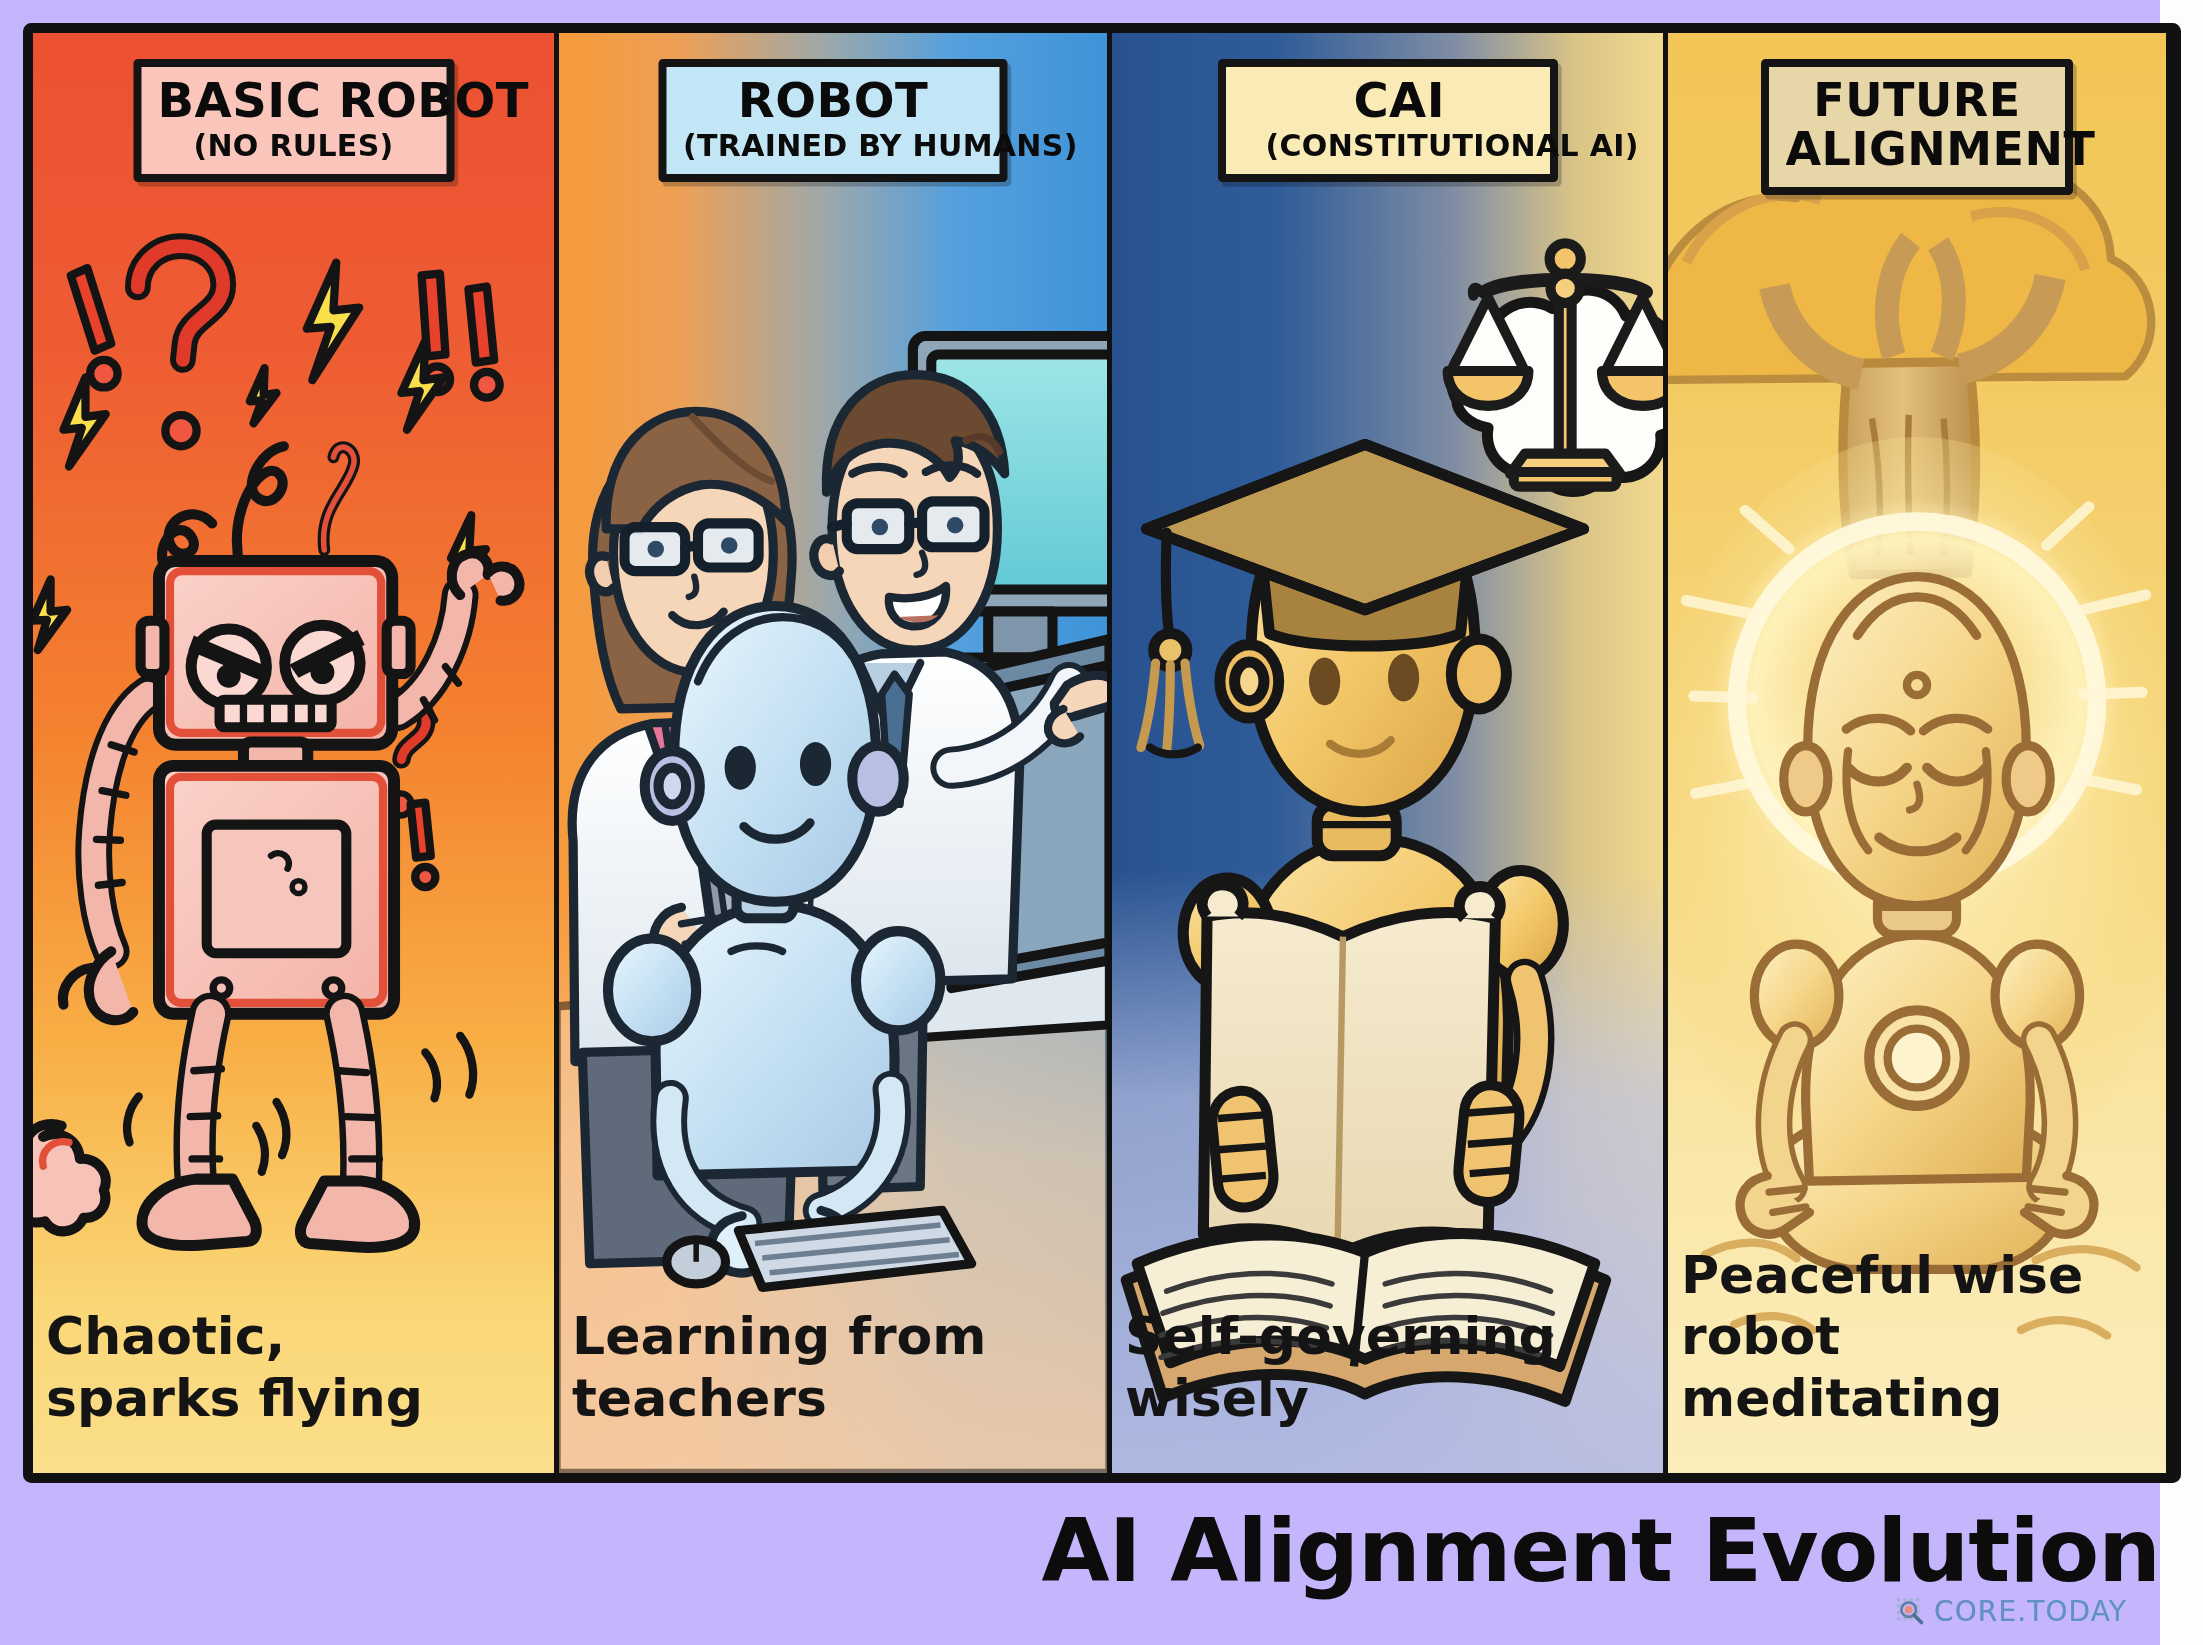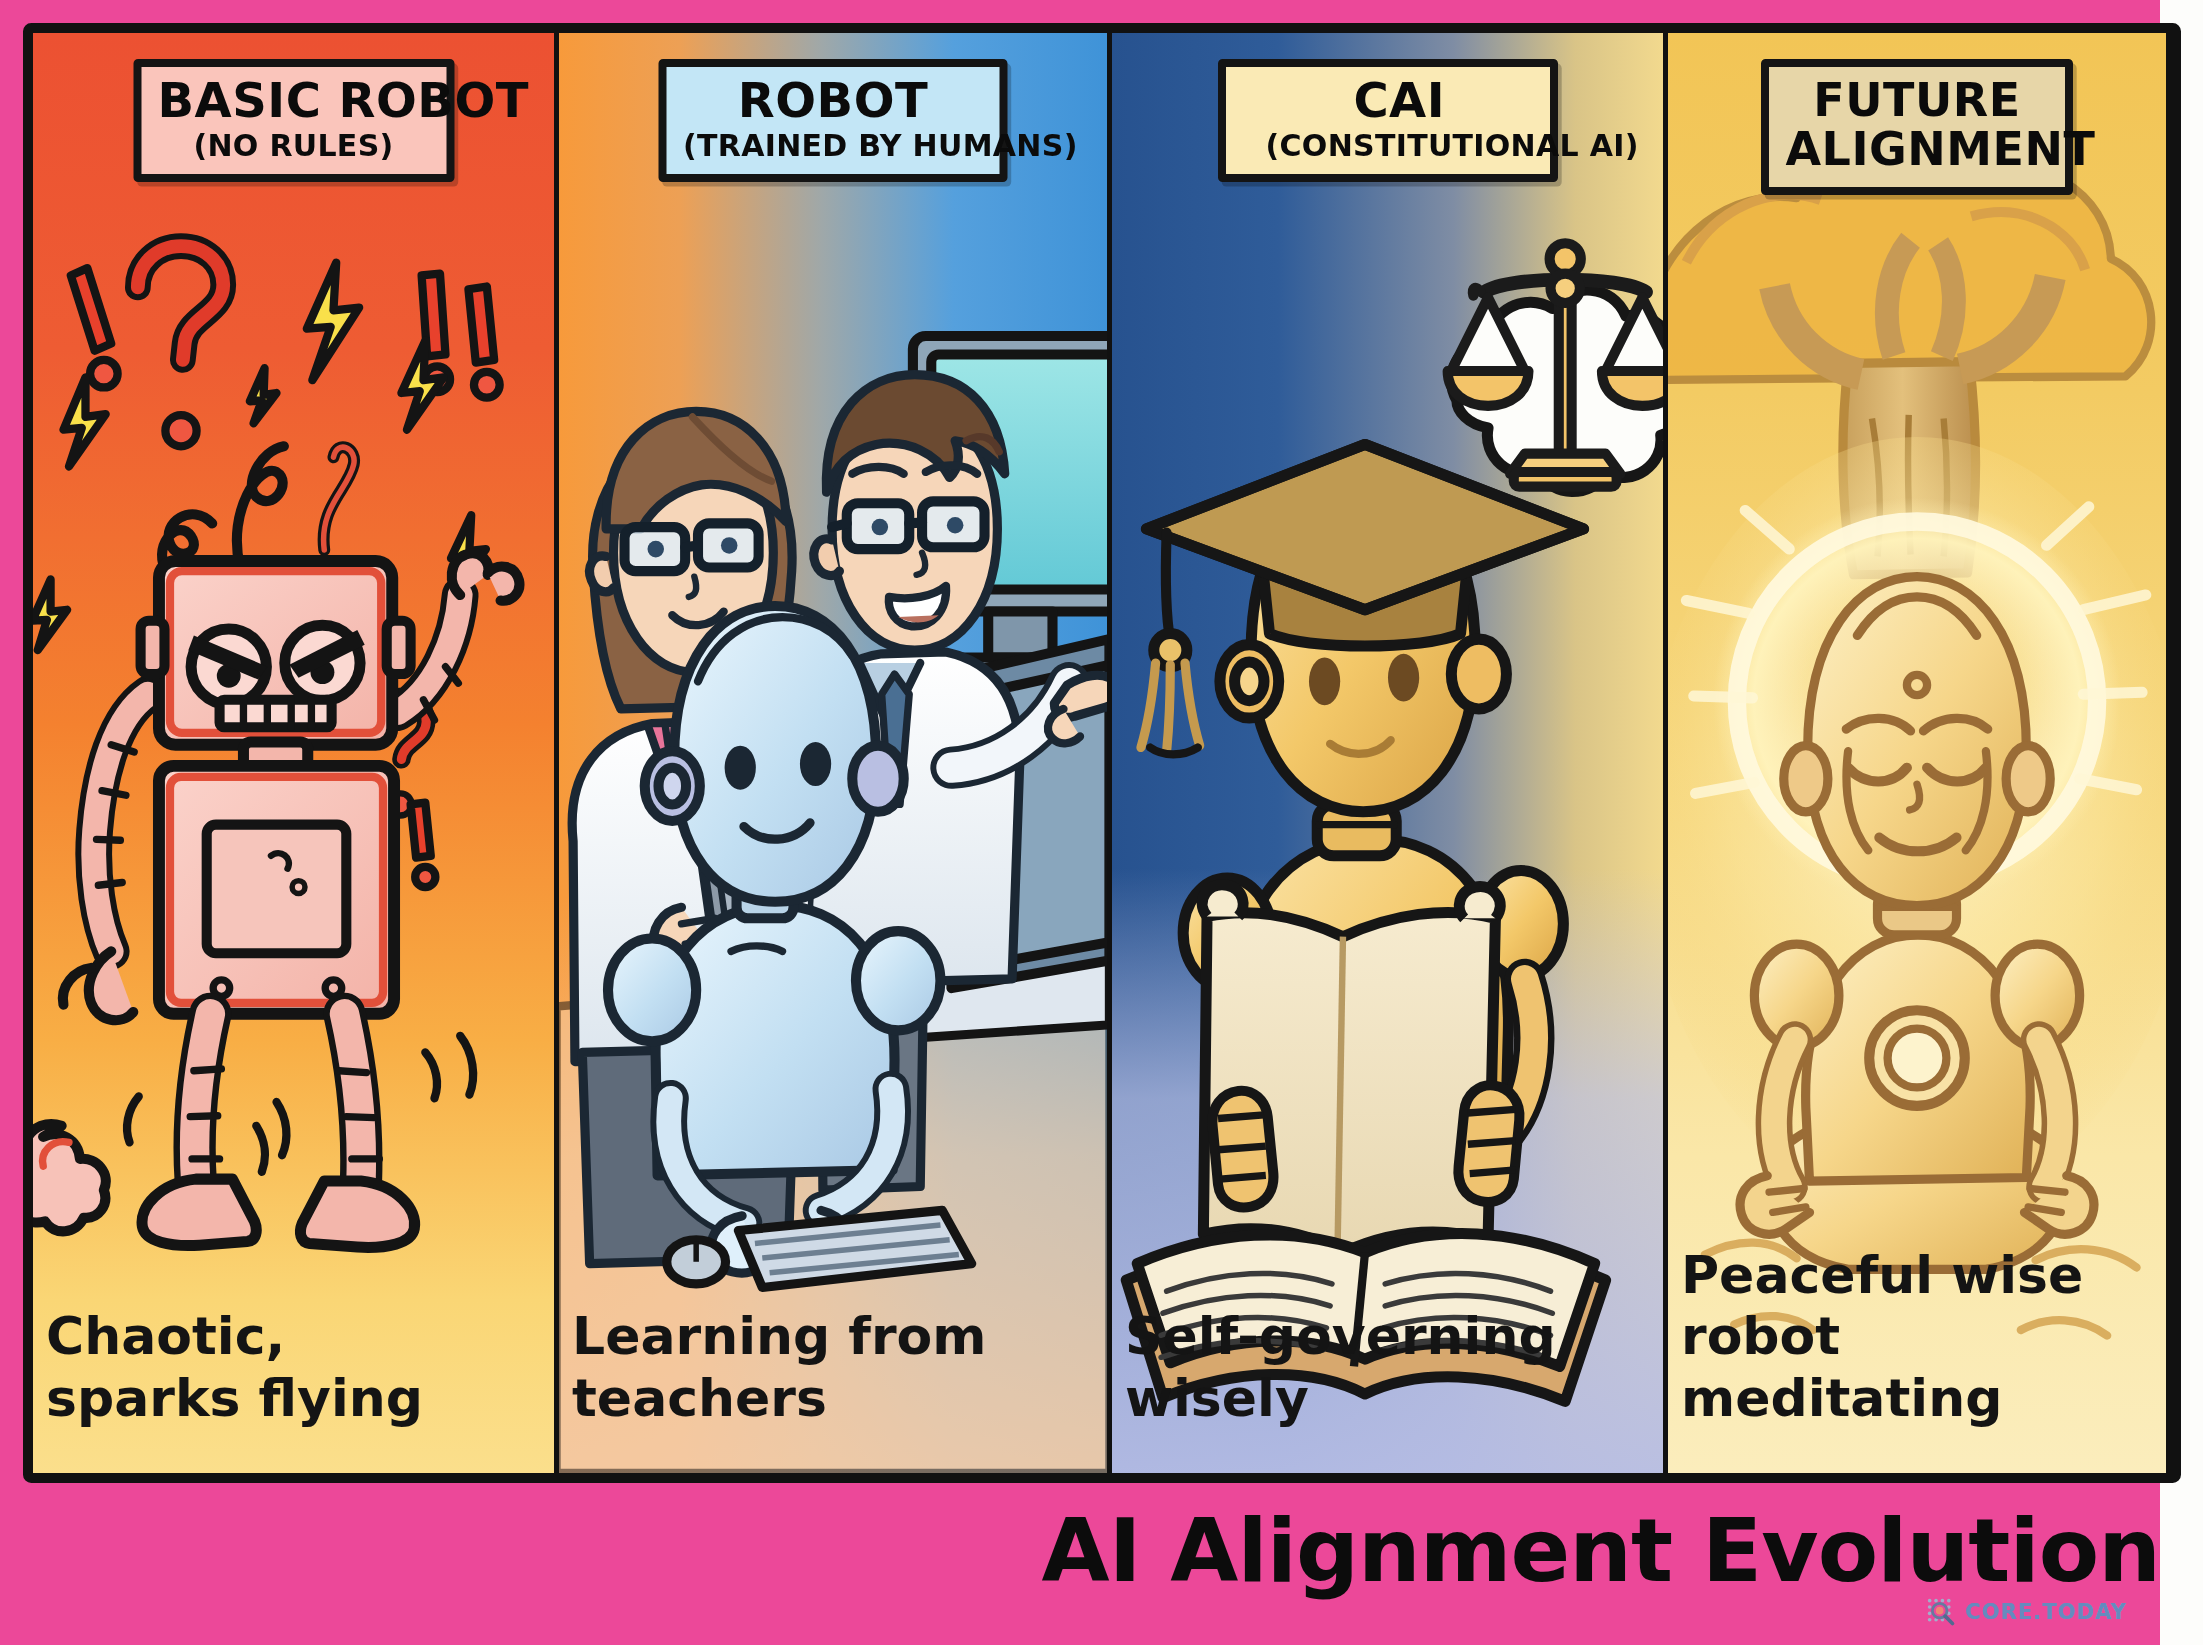--- a/index.html
+++ b/index.html
@@ -5,21 +5,21 @@
   * { box-sizing: border-box; margin: 0; padding: 0; }
   html, body {
     width: 2204px; height: 1646px;
     background: #fdfdfb;
     font-family: "Liberation Sans", sans-serif;
     overflow: hidden;
   }
   #infographic {
     position: relative;
     width: 2160px; height: 1646px;
-    background: #ec4899;
+    background: #c4b5fd;
   }
 
   
   .strip-frame {
     position: absolute;
     left: 23px; top: 23px;
     width: 2158px; height: 1460px;
     border: 10px solid #111111;
     border-radius: 8.3px;
     overflow: hidden;
@@ -116,22 +116,22 @@
   .watermark {
     position: absolute;
     right: 33px; bottom: 18.4px;
     display: flex;
     align-items: center;
     gap: 8.3px;
     opacity: .95;
   }
   .wm-text {
     font-family: "DejaVu Sans", sans-serif;
-    font-weight: 700;
-    font-size: 21px;
+    font-weight: 400;
+    font-size: 28px;
     letter-spacing: 1.1px;
     background: linear-gradient(to right, #6d84b4 0%, #5a93c8 45%, #62b6d6 75%, #8fd2e3 100%);
     -webkit-background-clip: text;
     background-clip: text;
     color: #5e8fc0;
   }
 
   svg { display: block; }
   .art { position: absolute; inset: 0; width: 100%; height: 100%; z-index: 10; }
 </style>

